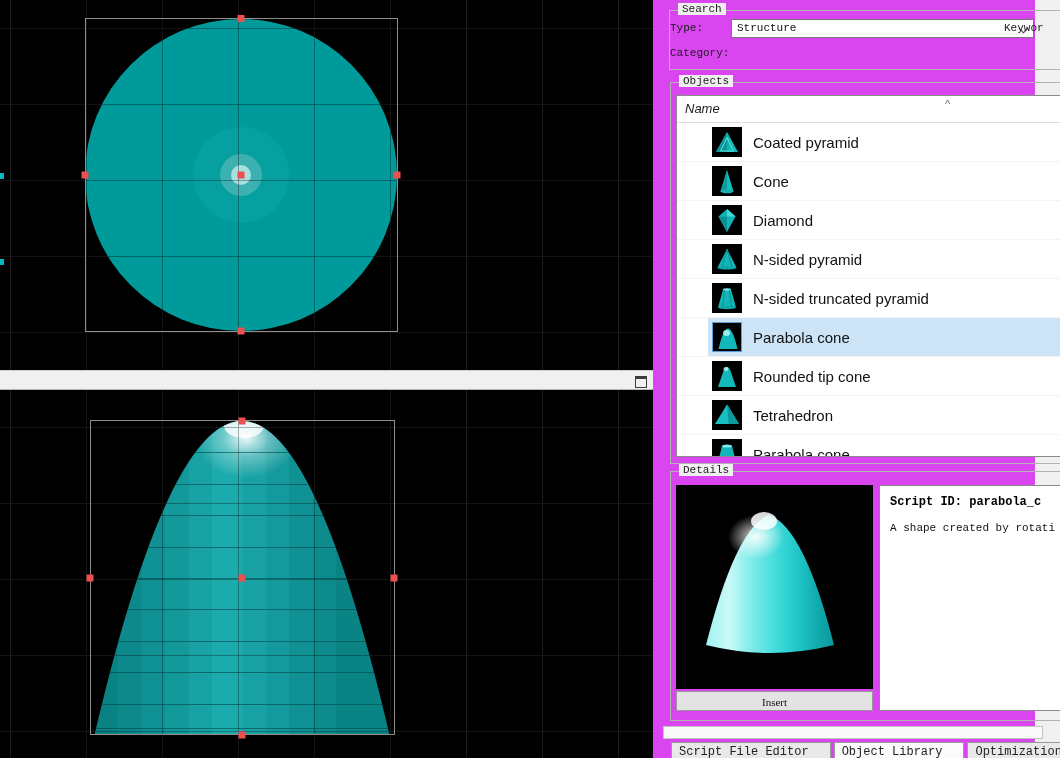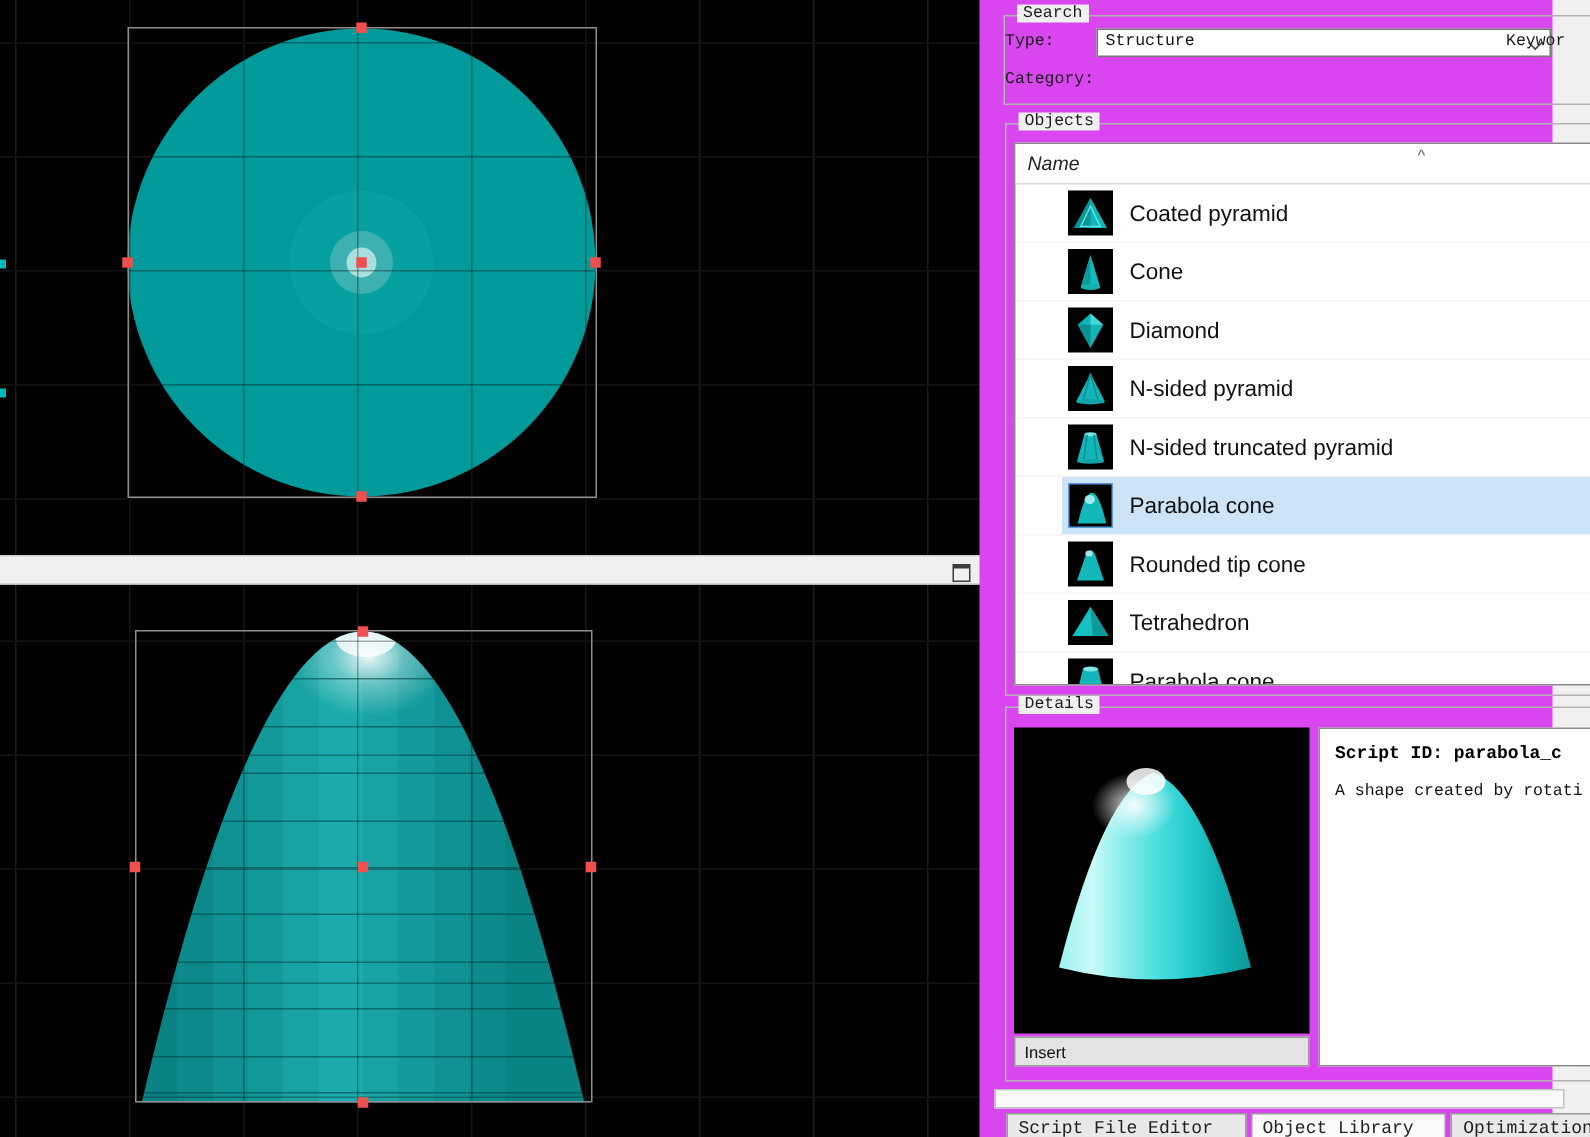--- a/index.html
+++ b/index.html
@@ -39,22 +39,22 @@
   .row-content{display:flex;align-items:center;height:100%;}
   .list-row.selected .row-content{background:#cde4f7;}
   .thumb{width:30px;height:30px;margin-left:4px;background:#000;flex:0 0 30px;box-sizing:border-box;}
   .thumb svg{display:block;}
   .list-row.selected .thumb{border:1px solid #5a9fdd;}
   .row-label{margin-left:11px;font-size:15px;color:#111;white-space:nowrap;}
 
   .details-group{left:17px;top:471px;width:460px;height:248px;}
   .preview-box{position:absolute;left:5px;top:13px;width:197px;height:204px;background:#000;}
   .insert-btn{position:absolute;left:5px;top:219px;width:197px;height:20px;background:#e3e3e3;
-    border:1px solid #979797;font-family:Liberation Sans, sans-serif;font-size:11px;color:#111;
-    text-align:left;line-height:18px;box-sizing:border-box;cursor:default;}
+    border:1px solid #979797;font-family:Liberation Serif, serif;font-size:11px;color:#111;
+    text-align:center;line-height:18px;box-sizing:border-box;cursor:default;}
   .details-text{position:absolute;left:208px;top:13px;width:262px;height:226px;background:#fff;
     border:1px solid #8a8a8a;box-sizing:border-box;padding:9px 0 0 10px;overflow:hidden;}
   .script-id{font-family:"Liberation Mono","DejaVu Sans Mono",monospace;font-size:12px;font-weight:bold;
     color:#000;white-space:nowrap;}
   .desc-line{margin-top:13px;font-family:"Liberation Mono","DejaVu Sans Mono",monospace;font-size:11px;
     color:#111;white-space:nowrap;}
 
   .bottom-groove{position:absolute;left:10px;top:726px;width:380px;height:13px;background:#fafafa;
     border:1px solid #c3c3c3;box-sizing:border-box;}
   .tab-bar{position:absolute;left:18px;top:742px;height:16px;display:flex;gap:3px;}

